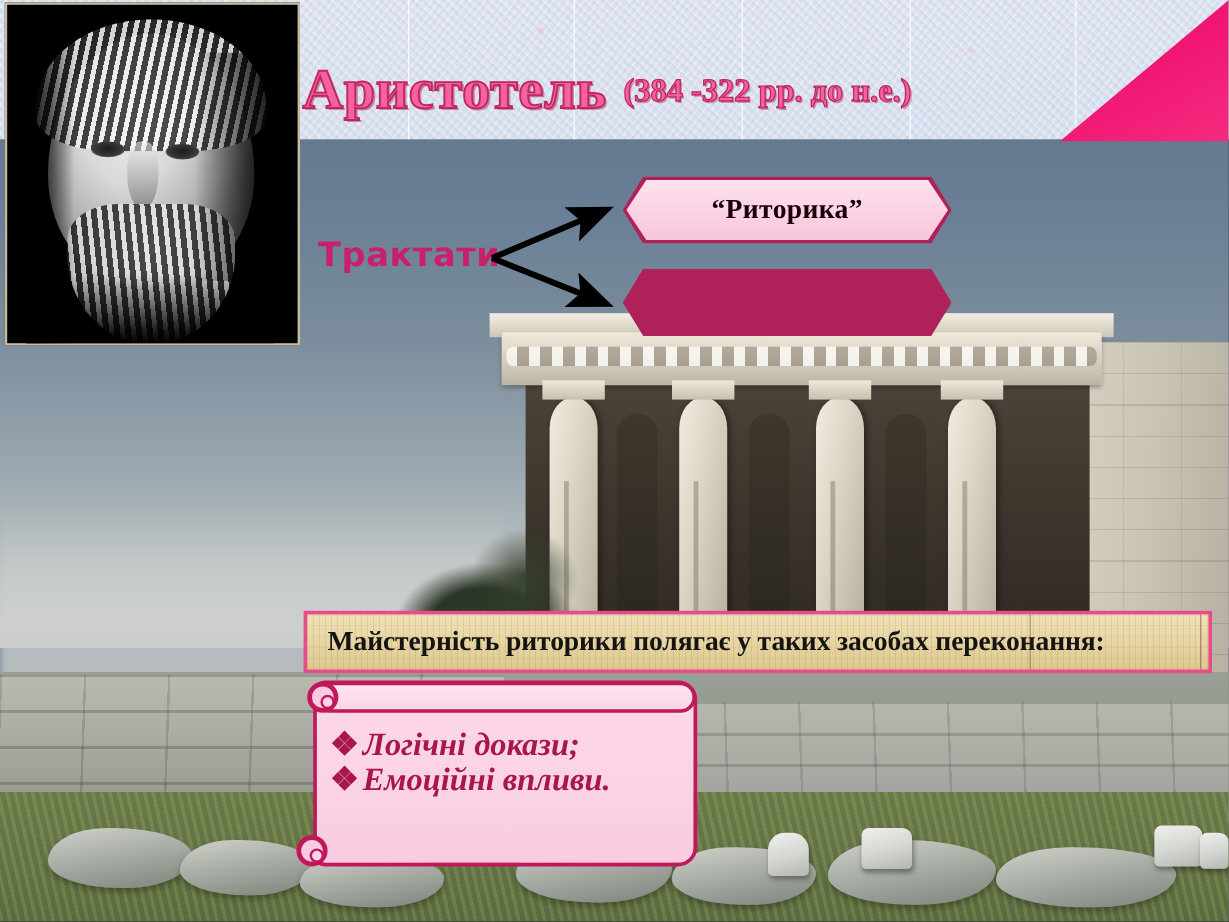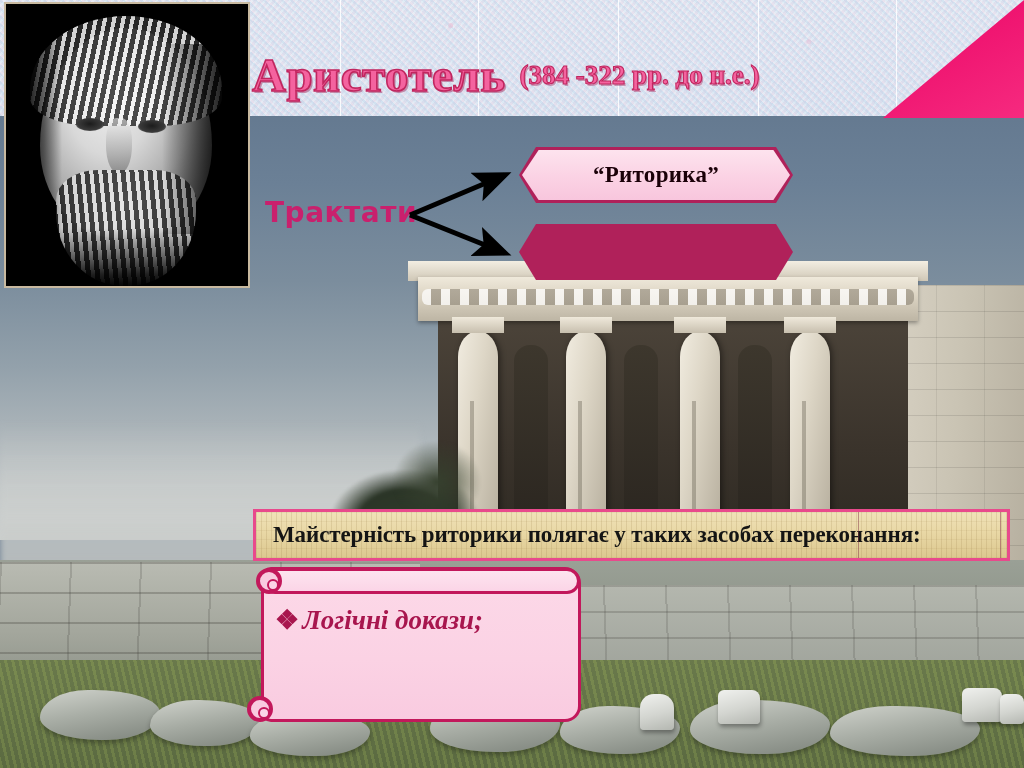--- a/index.html
+++ b/index.html
@@ -521,16 +521,17 @@
 
   </div>
 
   <div class="scroll-wrap">
     <div class="scroll-body"></div>
     <div class="scroll-topband"></div>
     <div class="curl curl-tl"></div>
     <div class="curl curl-bl"></div>
     <div class="scroll-text">
       <div><span class="bullet">❖</span><span>Логічні докази;</span></div>
+      <div><span class="bullet">❖</span><span>Емоційні впливи.</span></div>
     </div>
   </div>
 
 </div>
 
 </body></html>

